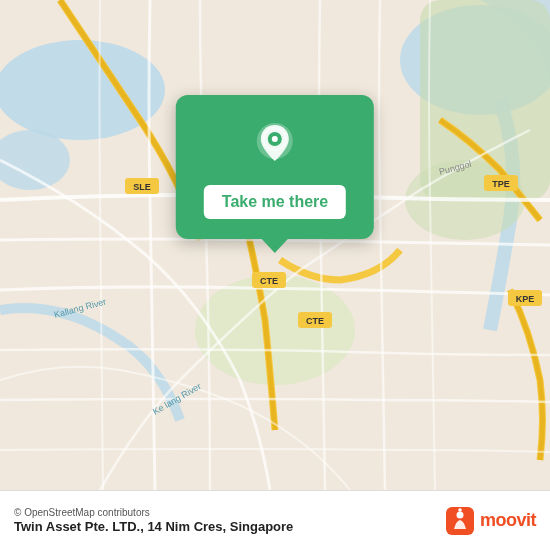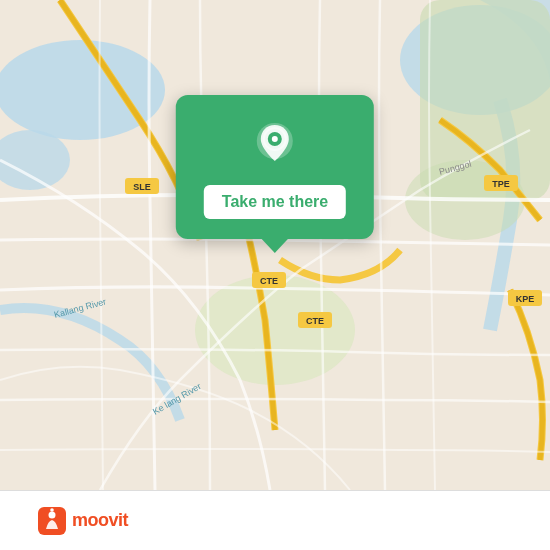--- a/index.html
+++ b/index.html
@@ -217,20 +217,24 @@
         <circle cx="24" cy="20" r="3" fill="white"></circle>
 
         <circle cx="24" cy="20" r="11" fill="none" stroke="white" stroke-width="2" opacity="0.5"></circle>
       </svg>
     </div>
     <button id="take-me-there-btn">Take me there</button>
   </div>
 </div>
 
 <div id="bottom-bar">
+  <div id="bottom-left">
+    <span id="osm-credit">© OpenStreetMap contributors</span>
+    <span id="location-name">Twin Asset Pte. LTD., 14 Nim Cres, Singapore</span>
+  </div>
   <div id="moovit-logo">
 
     <svg id="moovit-icon" viewBox="0 0 28 28" xmlns="http://www.w3.org/2000/svg">
       <rect width="28" height="28" rx="6" fill="#f04e23"></rect>
 
       <circle cx="14" cy="8" r="3.5" fill="white"></circle>
 
       <path d="M8 22 Q10 14 14 13 Q18 14 20 22" fill="white" opacity="0.9"></path>
 
       <circle cx="14" cy="3" r="1.8" fill="white"></circle>

